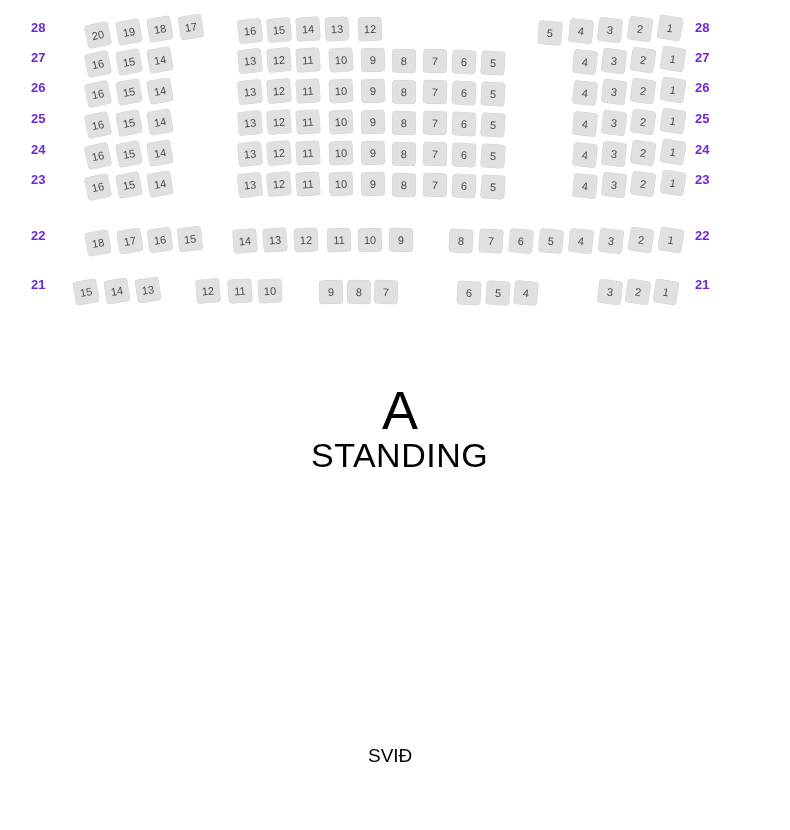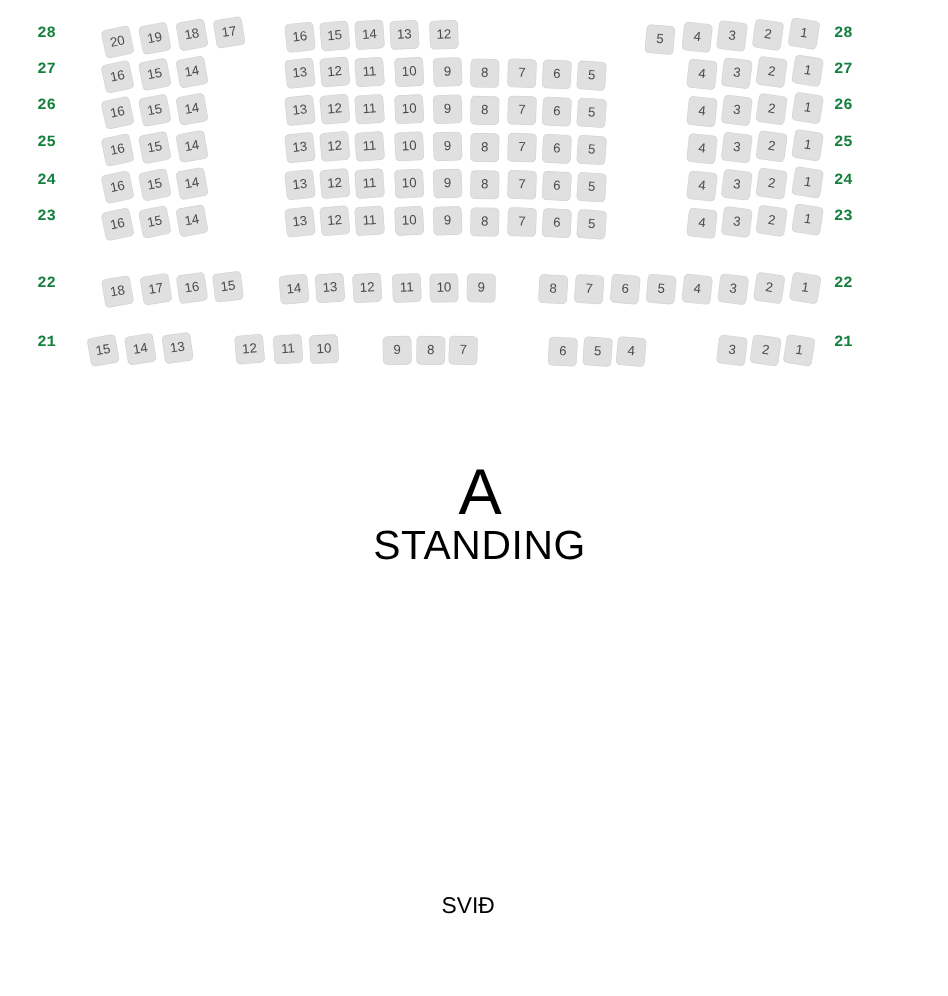--- a/index.html
+++ b/index.html
@@ -16,24 +16,24 @@
   }
   #seatmap {
     position: absolute;
     left: 0;
     top: 0;
     width: 790px;
     height: 830px;
   }
   .row-label {
     position: absolute;
-    font-family: Liberation Mono, monospace;
+    font-family: Liberation Sans, sans-serif;
     font-size: 13px;
     font-weight: bold;
-    color: #15803d;
+    color: #6d28d9;
     line-height: 1;
     white-space: nowrap;
   }
   .seat {
     position: absolute;
     width: 24px;
     height: 24px;
     border-radius: 4px;
     background: #e0e0e0;
     box-shadow: 0 0 0 0.5px #d2d2d2 inset;

